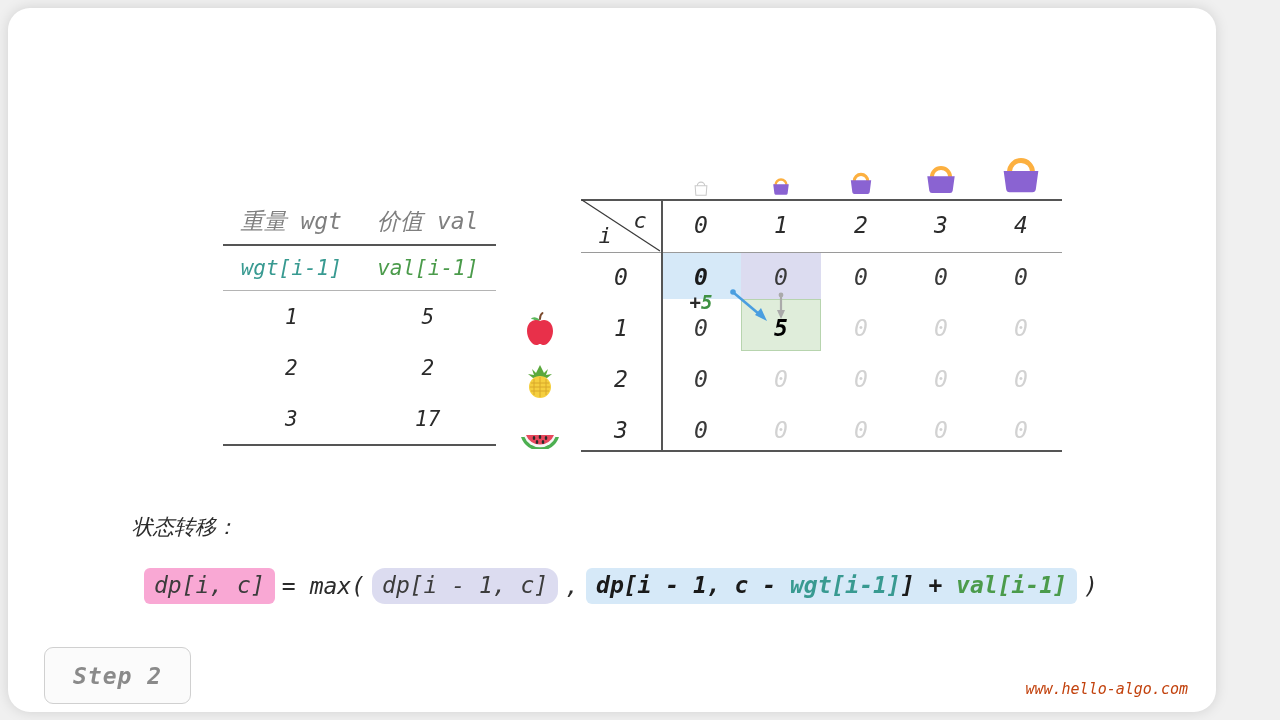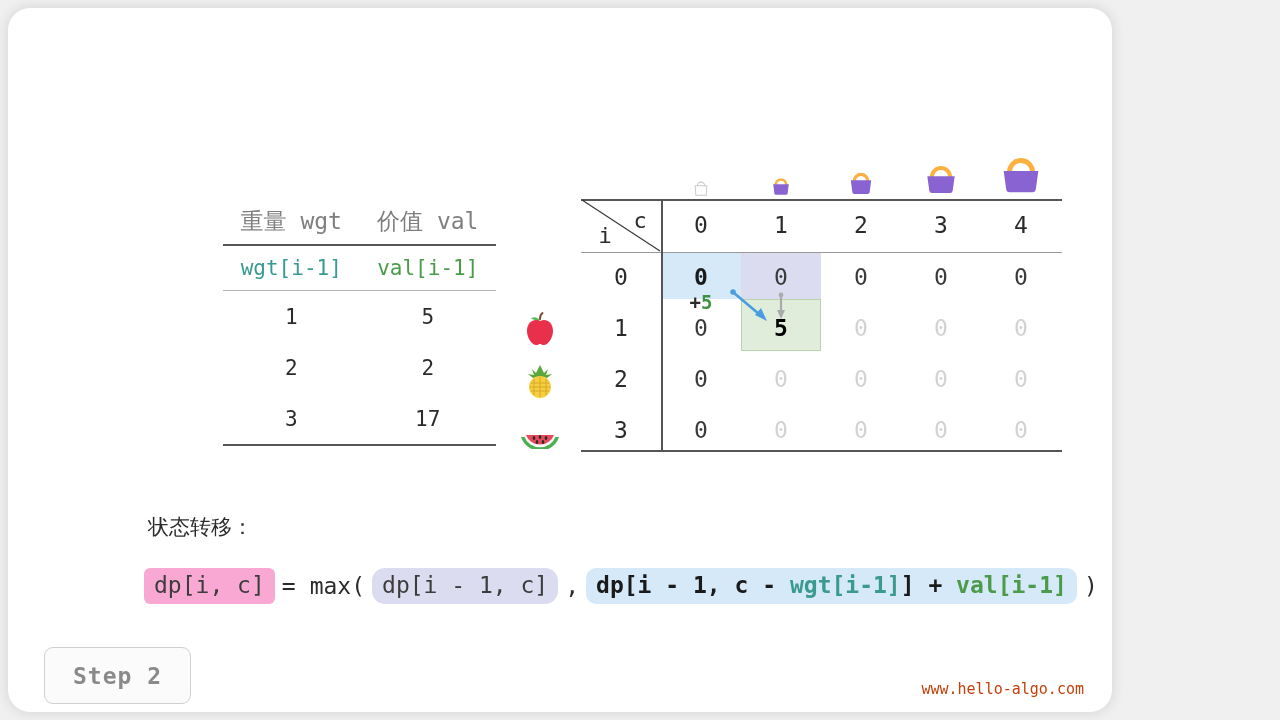--- a/index.html
+++ b/index.html
@@ -16,25 +16,26 @@
     position: relative;
     width: 1280px;
     height: 720px;
     background: #f0f0f0;
   }
 
   #card {
     position: absolute;
     left: 8px;
     top: 8px;
-    width: 1104px;
+    width: 1208px;
     height: 704px;
     background: #ffffff;
     border-radius: 22px;
     box-shadow: 0 0 14px rgba(0,0,0,0.13);
+    font-style: italic;
   }
 
   
   #left-table {
     position: absolute;
     left: 215px;
     top: 190px;
     width: 273px;
   }
   #left-table table {
@@ -202,21 +203,21 @@
 
   #arrows {
     position: absolute; z-index: 4;
     left: 0; top: 0; width: 481px; height: 318px;
     pointer-events: none;
   }
 
   
   #transition-label {
     position: absolute;
-    left: 140px; top: 505px;
+    left: 124px; top: 505px;
     font-size: 21px;
     color: #2b2b2b;
     font-family: "DejaVu Sans", "Liberation Sans", sans-serif;
   }
   #formula {
     position: absolute;
     left: 136px; top: 560px;
     display: flex;
     align-items: center;
     font-family: "DejaVu Sans Mono", "Liberation Mono", monospace;
@@ -224,21 +225,21 @@
     color: #2b2b2b;
     white-space: nowrap;
   }
   .fbox {
     padding: 6px 10px 7px 10px;
     border-radius: 6px;
     line-height: 1;
   }
   .fbox-green  { background: #f9a8d4; color: #3c3c3c; }
   .fbox-purple { background: #dcdcf0; color: #3c3c3c; border-radius: 13px; }
-  .fbox-blue   { background: #d6e9f8; color: #1a1a1a; font-weight: bold; border-radius: 10px; }
+  .fbox-blue   { background: #d6e9f8; color: #1a1a1a; font-weight: bold; }
   .fplain { padding: 0 7px; }
   .f-wgt { color: #389a91; }
   .f-val { color: #4b9b4b; }
 
   
   #step-badge {
     position: absolute;
     left: 36px; top: 639px;
     width: 145px; height: 55px;
     border: 1px solid #d0d0d0;

